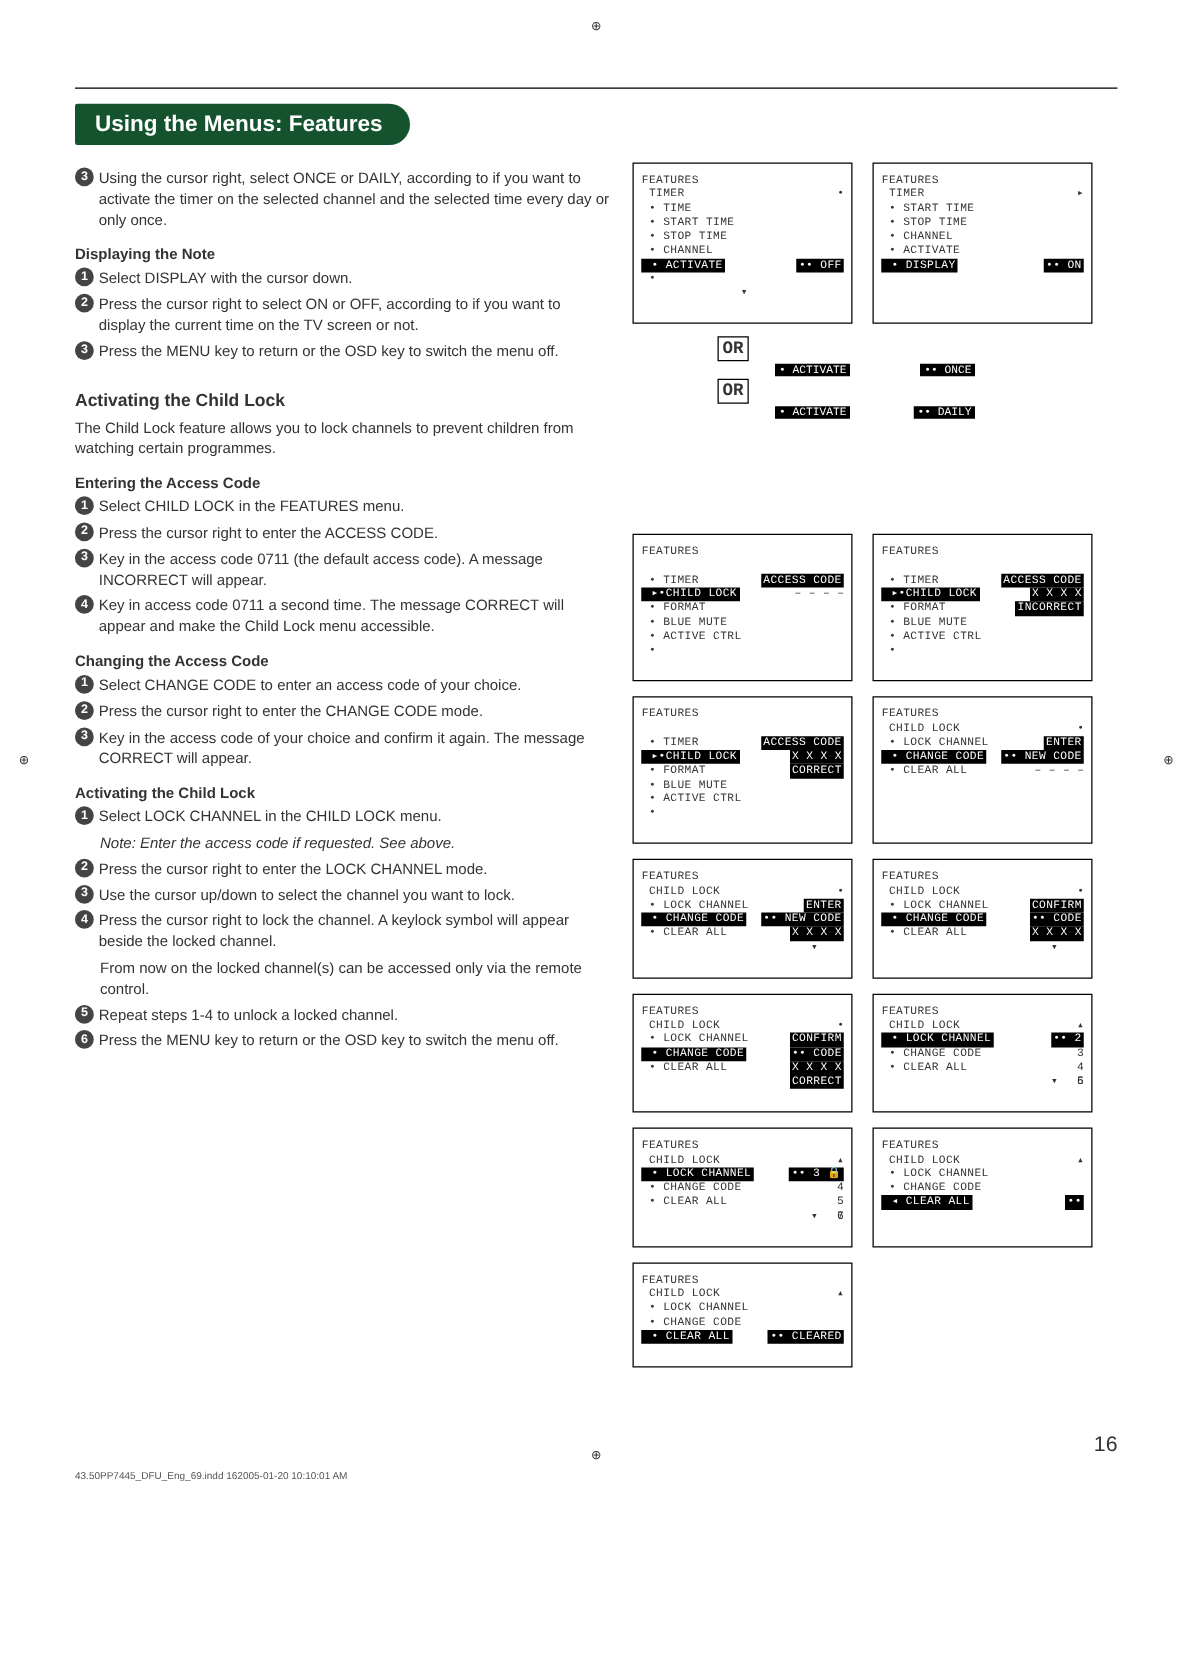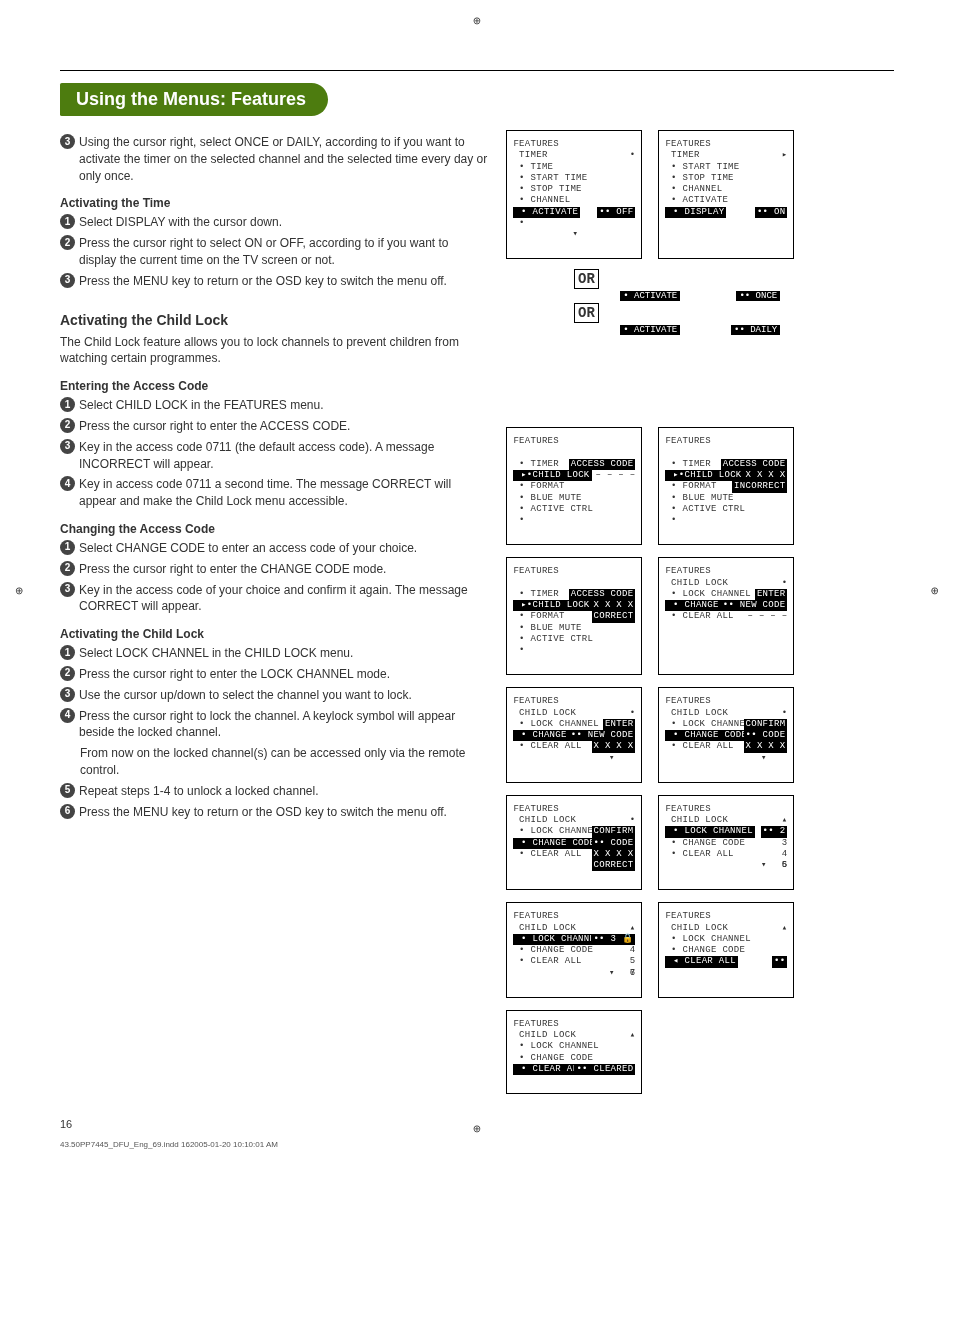--- a/index.html
+++ b/index.html
@@ -15,21 +15,21 @@
   }
   .reg-top { position:absolute; top:15px; left:50%; transform:translateX(-50%); font-size:10px; }
   .reg-left { position:absolute; top:50%; left:15px; transform:translateY(-50%); font-size:10px; }
   .reg-right { position:absolute; top:50%; right:15px; transform:translateY(-50%); font-size:10px; }
   .reg-bottom { position:absolute; bottom:45px; left:50%; transform:translateX(-50%); font-size:10px; }
 
   .rule { border-top:1px solid #000; margin-bottom:4px; }
 
   .title-bar {
     display:inline-block;
-    background:#4d7c0f;
+    background:#14532d;
     color:#fff;
     font-size:18px;
     font-weight:bold;
     padding:6px 22px 6px 16px;
     border-radius:2px 18px 18px 2px;
     margin: 8px 0 14px 0;
   }
 
   .cols { display:flex; gap:18px; }
   .lcol { flex:1.05; }
@@ -52,21 +52,21 @@
   .step .txt { flex:1; }
   .indent { margin-left:20px; line-height:1.4; margin-top:4px; margin-bottom:4px; }
 
   h2.sec { font-size:14px; font-weight:bold; margin-top:22px; margin-bottom:6px; }
   h3.sub { font-size:12px; font-weight:bold; margin-top:12px; margin-bottom:4px; }
   .note { font-style:italic; }
 
   
   .osd-row { display:flex; gap:16px; margin-bottom:12px; }
   .osd {
-    width:136px;
+    width:176px;
     border:1px solid #000;
     font-family:"Courier New",monospace;
     font-size:9px;
     line-height:1.25;
     padding:8px 4px 18px 6px;
     letter-spacing:0.3px;
     position:relative;
   }
   .osd .hi { background:#000; color:#fff; padding:0 2px; display:inline-block; }
   .osd .ln { white-space:pre; }
@@ -74,21 +74,21 @@
   .or { font-family:"Courier New",monospace; border:1px solid #000; padding:1px 3px; font-size:14px; font-weight:bold; }
   .centerbox { text-align:center; margin:4px 0;}
   .bar {
     width:160px;
     font-family:"Courier New",monospace;
     font-size:9px;
     margin:2px auto;
   }
   .bar .hi { background:#000;color:#fff;padding:0 3px; display:inline-block;}
 
-  .pg-num { text-align:left; margin-top:12px; font-size:11px; }
+  .pg-num { text-align:right; margin-top:40px; font-size:17px; }
   .footer { display:flex; justify-content:flex-start; font-size:8px; color:#555; margin-top:10px; }
 </style>
 </head>
 <body>
 
 <span class="reg-top">⊕</span>
 <span class="reg-left">⊕</span>
 <span class="reg-right">⊕</span>
 
 
@@ -99,21 +99,21 @@
 
 <div class="cols">
 
   <div class="lcol">
 
     <div class="step">
       <span class="num">3</span>
       <span class="txt">Using the cursor right, select ONCE or DAILY, according to if you want to activate the timer on the selected channel and the selected time every day or only once.</span>
     </div>
 
-    <h3 class="sub">Activating the Time</h3>
+    <h3 class="sub">Displaying the Note</h3>
     <div class="step">
         <span class="num">1</span>
         <span class="txt">Select DISPLAY with the cursor down.</span>
       </div>
     <div class="step">
         <span class="num">2</span>
         <span class="txt">Press the cursor right to select ON or OFF, according to if you want to display the current time on the TV screen or not.</span>
       </div>
     <div class="step">
         <span class="num">3</span>
@@ -153,20 +153,21 @@
     <div class="step">
         <span class="num">3</span>
         <span class="txt">Key in the access code of your choice and confirm it again. The message CORRECT will appear.</span>
       </div>
 
     <h3 class="sub">Activating the Child Lock</h3>
     <div class="step">
         <span class="num">1</span>
         <span class="txt">Select LOCK CHANNEL in the CHILD LOCK menu.</span>
       </div>
+    <div class="indent note">Note: Enter the access code if requested. See above.</div>
     <div class="step">
         <span class="num">2</span>
         <span class="txt">Press the cursor right to enter the LOCK CHANNEL mode.</span>
       </div>
     <div class="step">
         <span class="num">3</span>
         <span class="txt">Use the cursor up/down to select the channel you want to lock.</span>
       </div>
     <div class="step">
         <span class="num">4</span>

